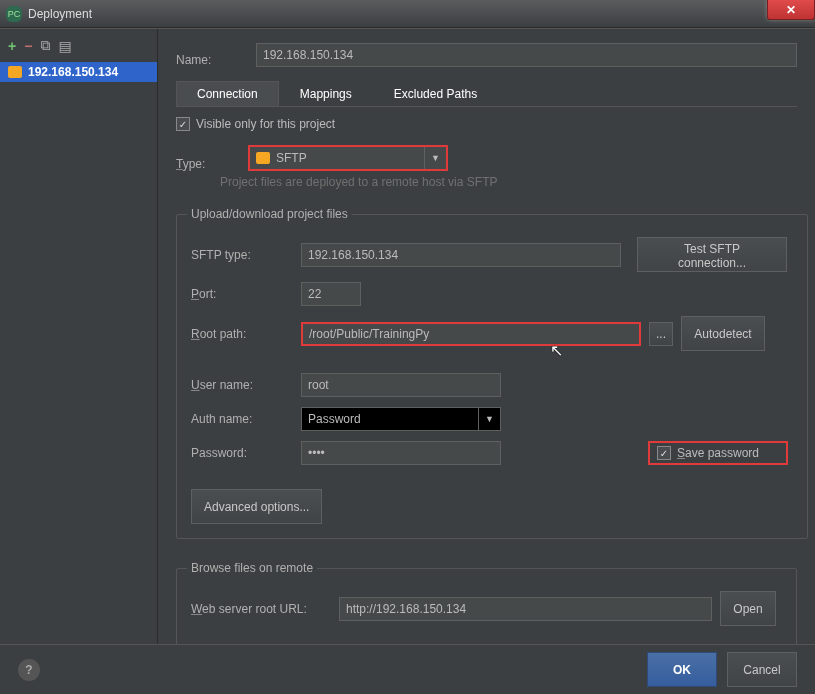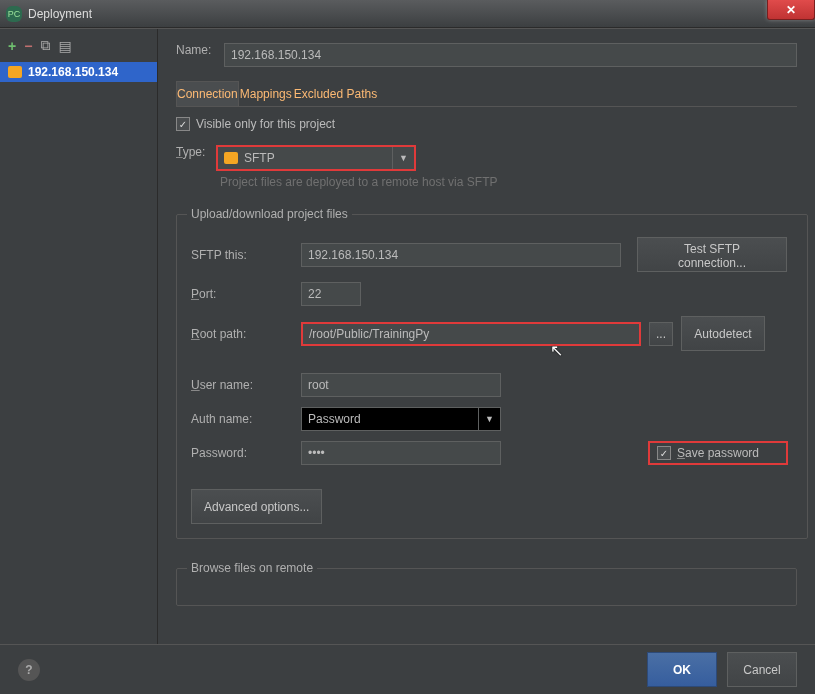--- a/index.html
+++ b/index.html
@@ -71,40 +71,40 @@
     background:#f5a623;
     border-radius:2px;
     display:inline-block;
   }
   .main {
     flex:1;
     padding: 14px 18px 10px 18px;
     overflow:auto;
     position:relative;
   }
-  .row { display:flex; align-items:flex-start; margin-bottom:14px; }
+  .row { display:flex; align-items:flex-end; margin-bottom:14px;gap:32px; }
   .lbl { width: 130px; color:#b0b0b0; }
   .lbl.short { width:48px; }
   .underline { text-decoration: underline; text-decoration-color:#888; }
   input[type=text], input[type=password], .txt {
     background:#45494a;
     border:1px solid #5e6060;
     color:#bbbbbb;
     padding:4px 6px;
     height:24px;
     font-size:12px;
   }
   .name-input { flex:1; }
   .tabs { display:flex; border-bottom:1px solid #555; margin-bottom:10px; }
   .tab {
-    padding:5px 0;
+    padding:5px 20px;
     background:#4a4d4f;
     border:1px solid #555;
     border-bottom:none;
-    color:#fdba74;
+    color:#ffffff;
     margin-right:0;
     cursor:pointer;
   }
   .tab.inactive { background:transparent; border-color:transparent; }
   .checkbox-row { display:flex; align-items:center; gap:6px; margin-bottom:14px; }
   .chk {
     width:14px; height:14px;
     border:1px solid #888;
     display:inline-flex; align-items:center; justify-content:center;
     font-size:10px; color:#ddd; background:#4a4d4f;
@@ -246,21 +246,21 @@
         <span>SFTP</span>
         <span class="arrow">▼</span>
       </div>
     </div>
     <div class="hint">Project files are deployed to a remote host via SFTP</div>
 
     <fieldset class="group">
       <legend>Upload/download project files</legend>
 
       <div class="form-row">
-        <span class="flabel">SFTP this:</span>
+        <span class="flabel">SFTP type:</span>
         <input type="text" style="width: 320px;" value="192.168.150.134">
         <div style="flex:1"></div>
         <button class="btn" style="width:150px;"><span>Test SFTP connection...</span></button>
       </div>
 
       <div class="form-row">
         <span class="flabel"><span class="underline">P</span>ort:</span>
         <input type="text" class="port-input" style="width: 60px;" value="22">
       </div>
 
@@ -295,20 +295,25 @@
           <span><span class="underline">S</span>ave password</span>
         </div>
       </div>
 
       <div style="height:14px;"></div>
       <button class="btn">Advanced options...</button>
     </fieldset>
 
     <fieldset class="group">
       <legend>Browse files on remote</legend>
+      <div class="form-row">
+        <span class="flabel" style="width:140px;"><span class="underline">W</span>eb server root URL:</span>
+        <input type="text" style="flex: 1 1 0%;" value="http://192.168.150.134">
+        <button class="btn" style="width:56px;">Open</button>
+      </div>
     </fieldset>
 
     <span class="cursor" style="left:392px; top:312px;">↖</span>
   </div>
 </div>
 
 <div class="footer">
   <div class="help-icon">?</div>
   <div class="spacer"></div>
   <button class="btn primary" style="width:70px;">OK</button>

